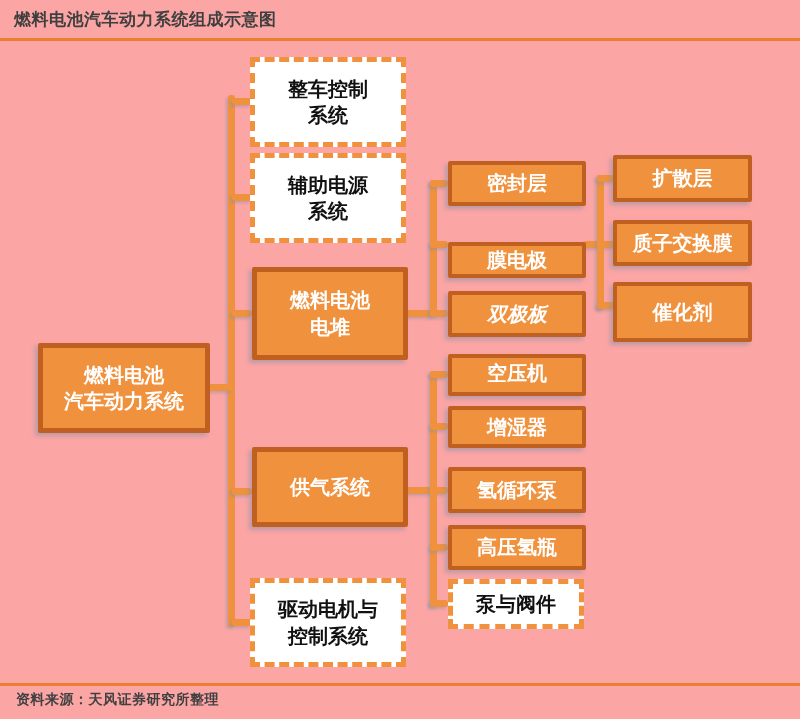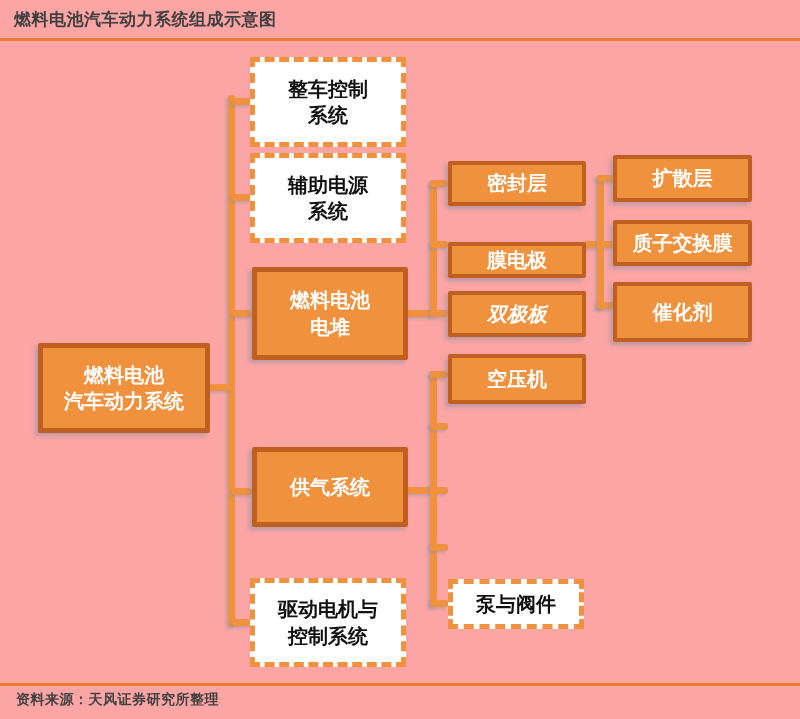--- a/index.html
+++ b/index.html
@@ -108,22 +108,31 @@
   <div class="node solid" style="left:613px;top:155px;width:139px;height:47px;">
     <span>扩散层</span>
   </div>
   <div class="node solid" style="left:613px;top:220px;width:139px;height:46px;">
     <span>质子交换膜</span>
   </div>
   <div class="node solid" style="left:613px;top:282px;width:139px;height:60px;">
     <span>催化剂</span>
   </div>
 
-  <div class="node solid" style="left:448px;top:354px;width:138px;height:50px;">
+  <div class="node solid" style="left:448px;top:354px;width:138px;height:42px;font-family:Liberation Mono, monospace;">
     <span>空压机</span>
+  </div>
+  <div class="node solid" style="left:448px;top:406px;width:138px;height:42px;">
+    <span>增湿器</span>
+  </div>
+  <div class="node solid" style="left:448px;top:467px;width:138px;height:46px;">
+    <span>氢循环泵</span>
+  </div>
+  <div class="node solid" style="left:448px;top:525px;width:138px;height:45px;">
+    <span>高压氢瓶</span>
   </div>
   <div class="node dashed" style="left:448px;top:579px;width:136px;height:50px;">
     <span>泵与阀件</span>
   </div>
 
   <div class="rule bottom"></div>
   <div class="source-text">资料来源：天风证券研究所整理</div>
 
 </div>
 

